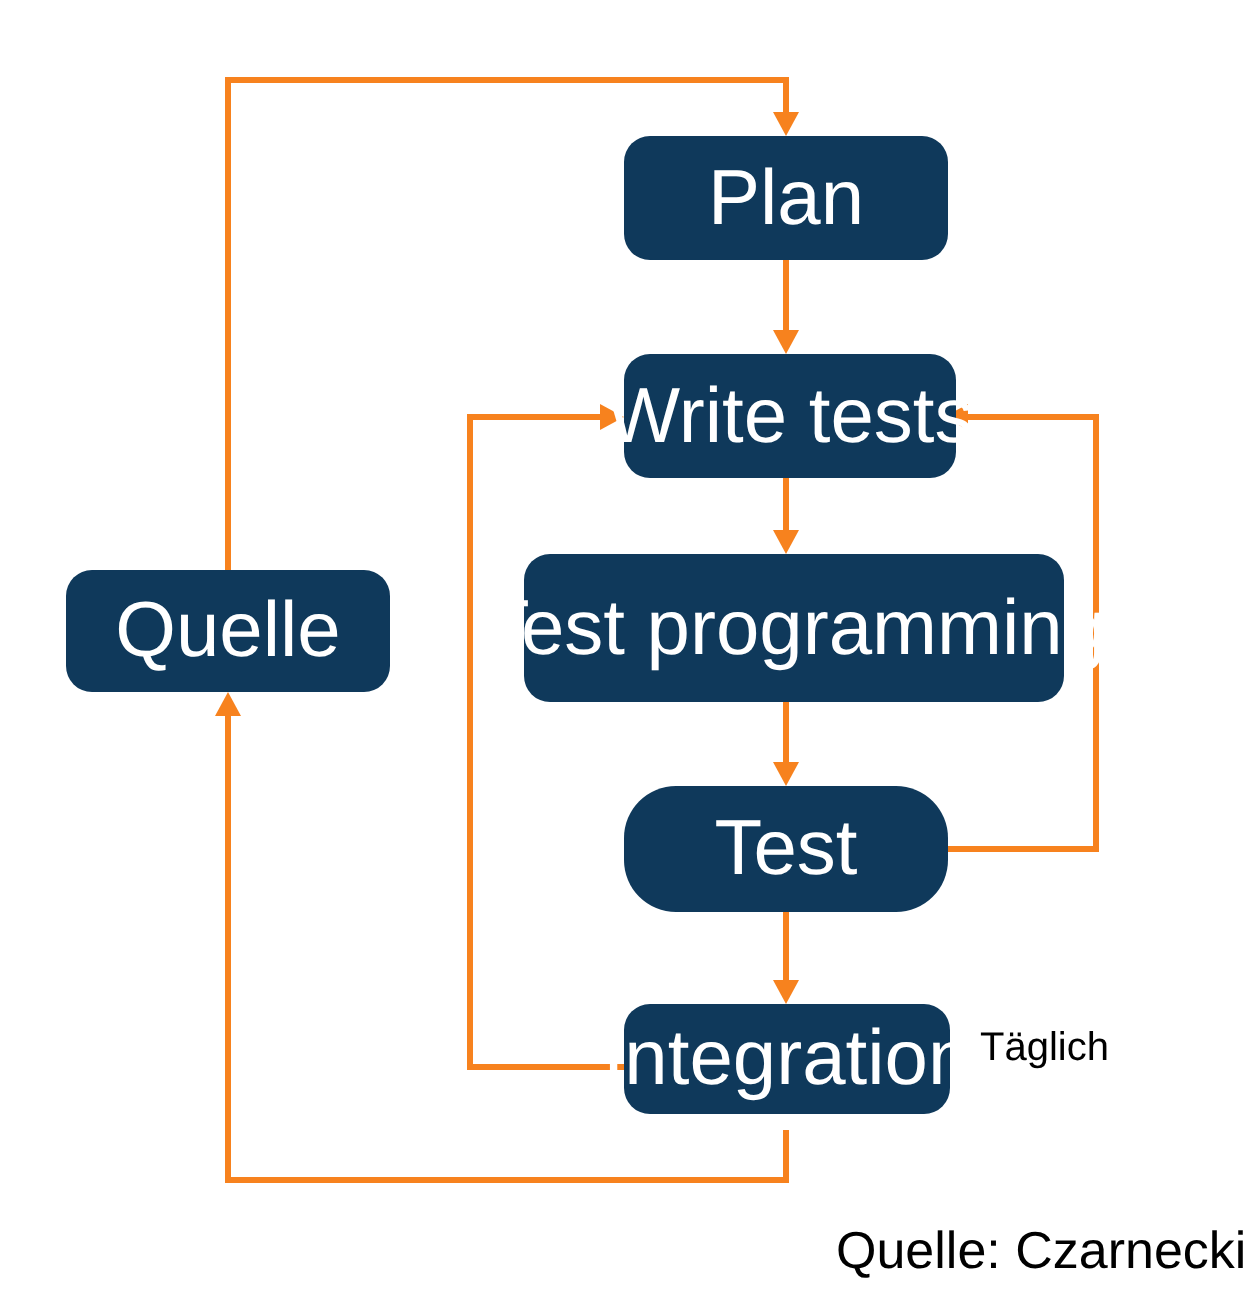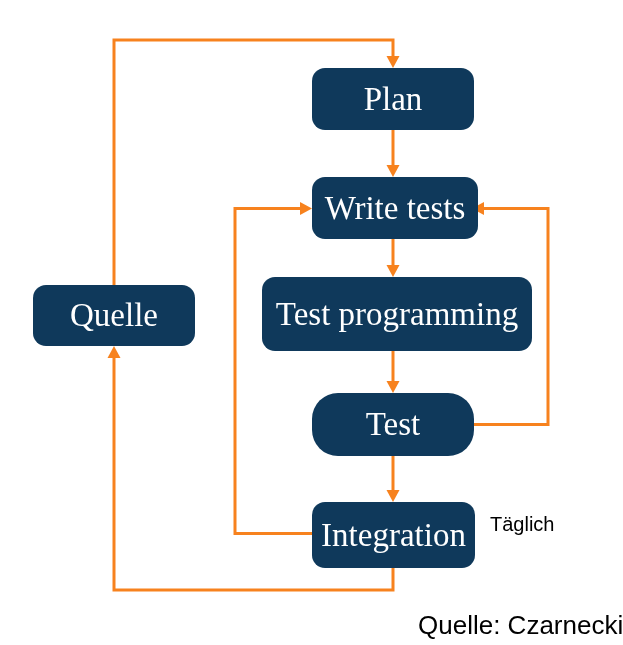--- a/index.html
+++ b/index.html
@@ -34,30 +34,29 @@
   .node {
     position: absolute;
     background: var(--node-fill);
     color: var(--node-text);
     border-radius: 13px;
     display: flex;
     flex-direction: column;
     align-items: center;
     justify-content: center;
     text-align: center;
-    font-size: 33px;
+    font-size: 39px;
     line-height: 35px;
     white-space: nowrap;
-    font-family: Liberation Serif, serif;
   }
   .node-plan        { left: 312px; top:  68px; width: 162px; height: 62px; }
   .node-write-tests { left: 312px; top: 177px; width: 166px; height: 62px; }
   .node-pair        { left: 262px; top: 277px; width: 270px; height: 74px; }
   .node-test        { left: 312px; top: 393px; width: 162px; height: 63px; border-radius: 26px; }
-  .node-integration { left: 312px; top: 502px; width: 163px; height: 66px; }
+  .node-integration { left: 312px; top: 502px; width: 163px; height: 55px; }
   .node-release     { left:  33px; top: 285px; width: 162px; height: 61px; }
   .annotation {
     position: absolute;
     color: var(--label-text);
     white-space: nowrap;
   }
   .annotation-cycle  { left: 406px; top:   8px; font-size: 24px; }
   .annotation-daily  { left: 490px; top: 513px; font-size: 20px; }
   .annotation-source { left: 418px; top: 610px; font-size: 26px; }
 </style>

